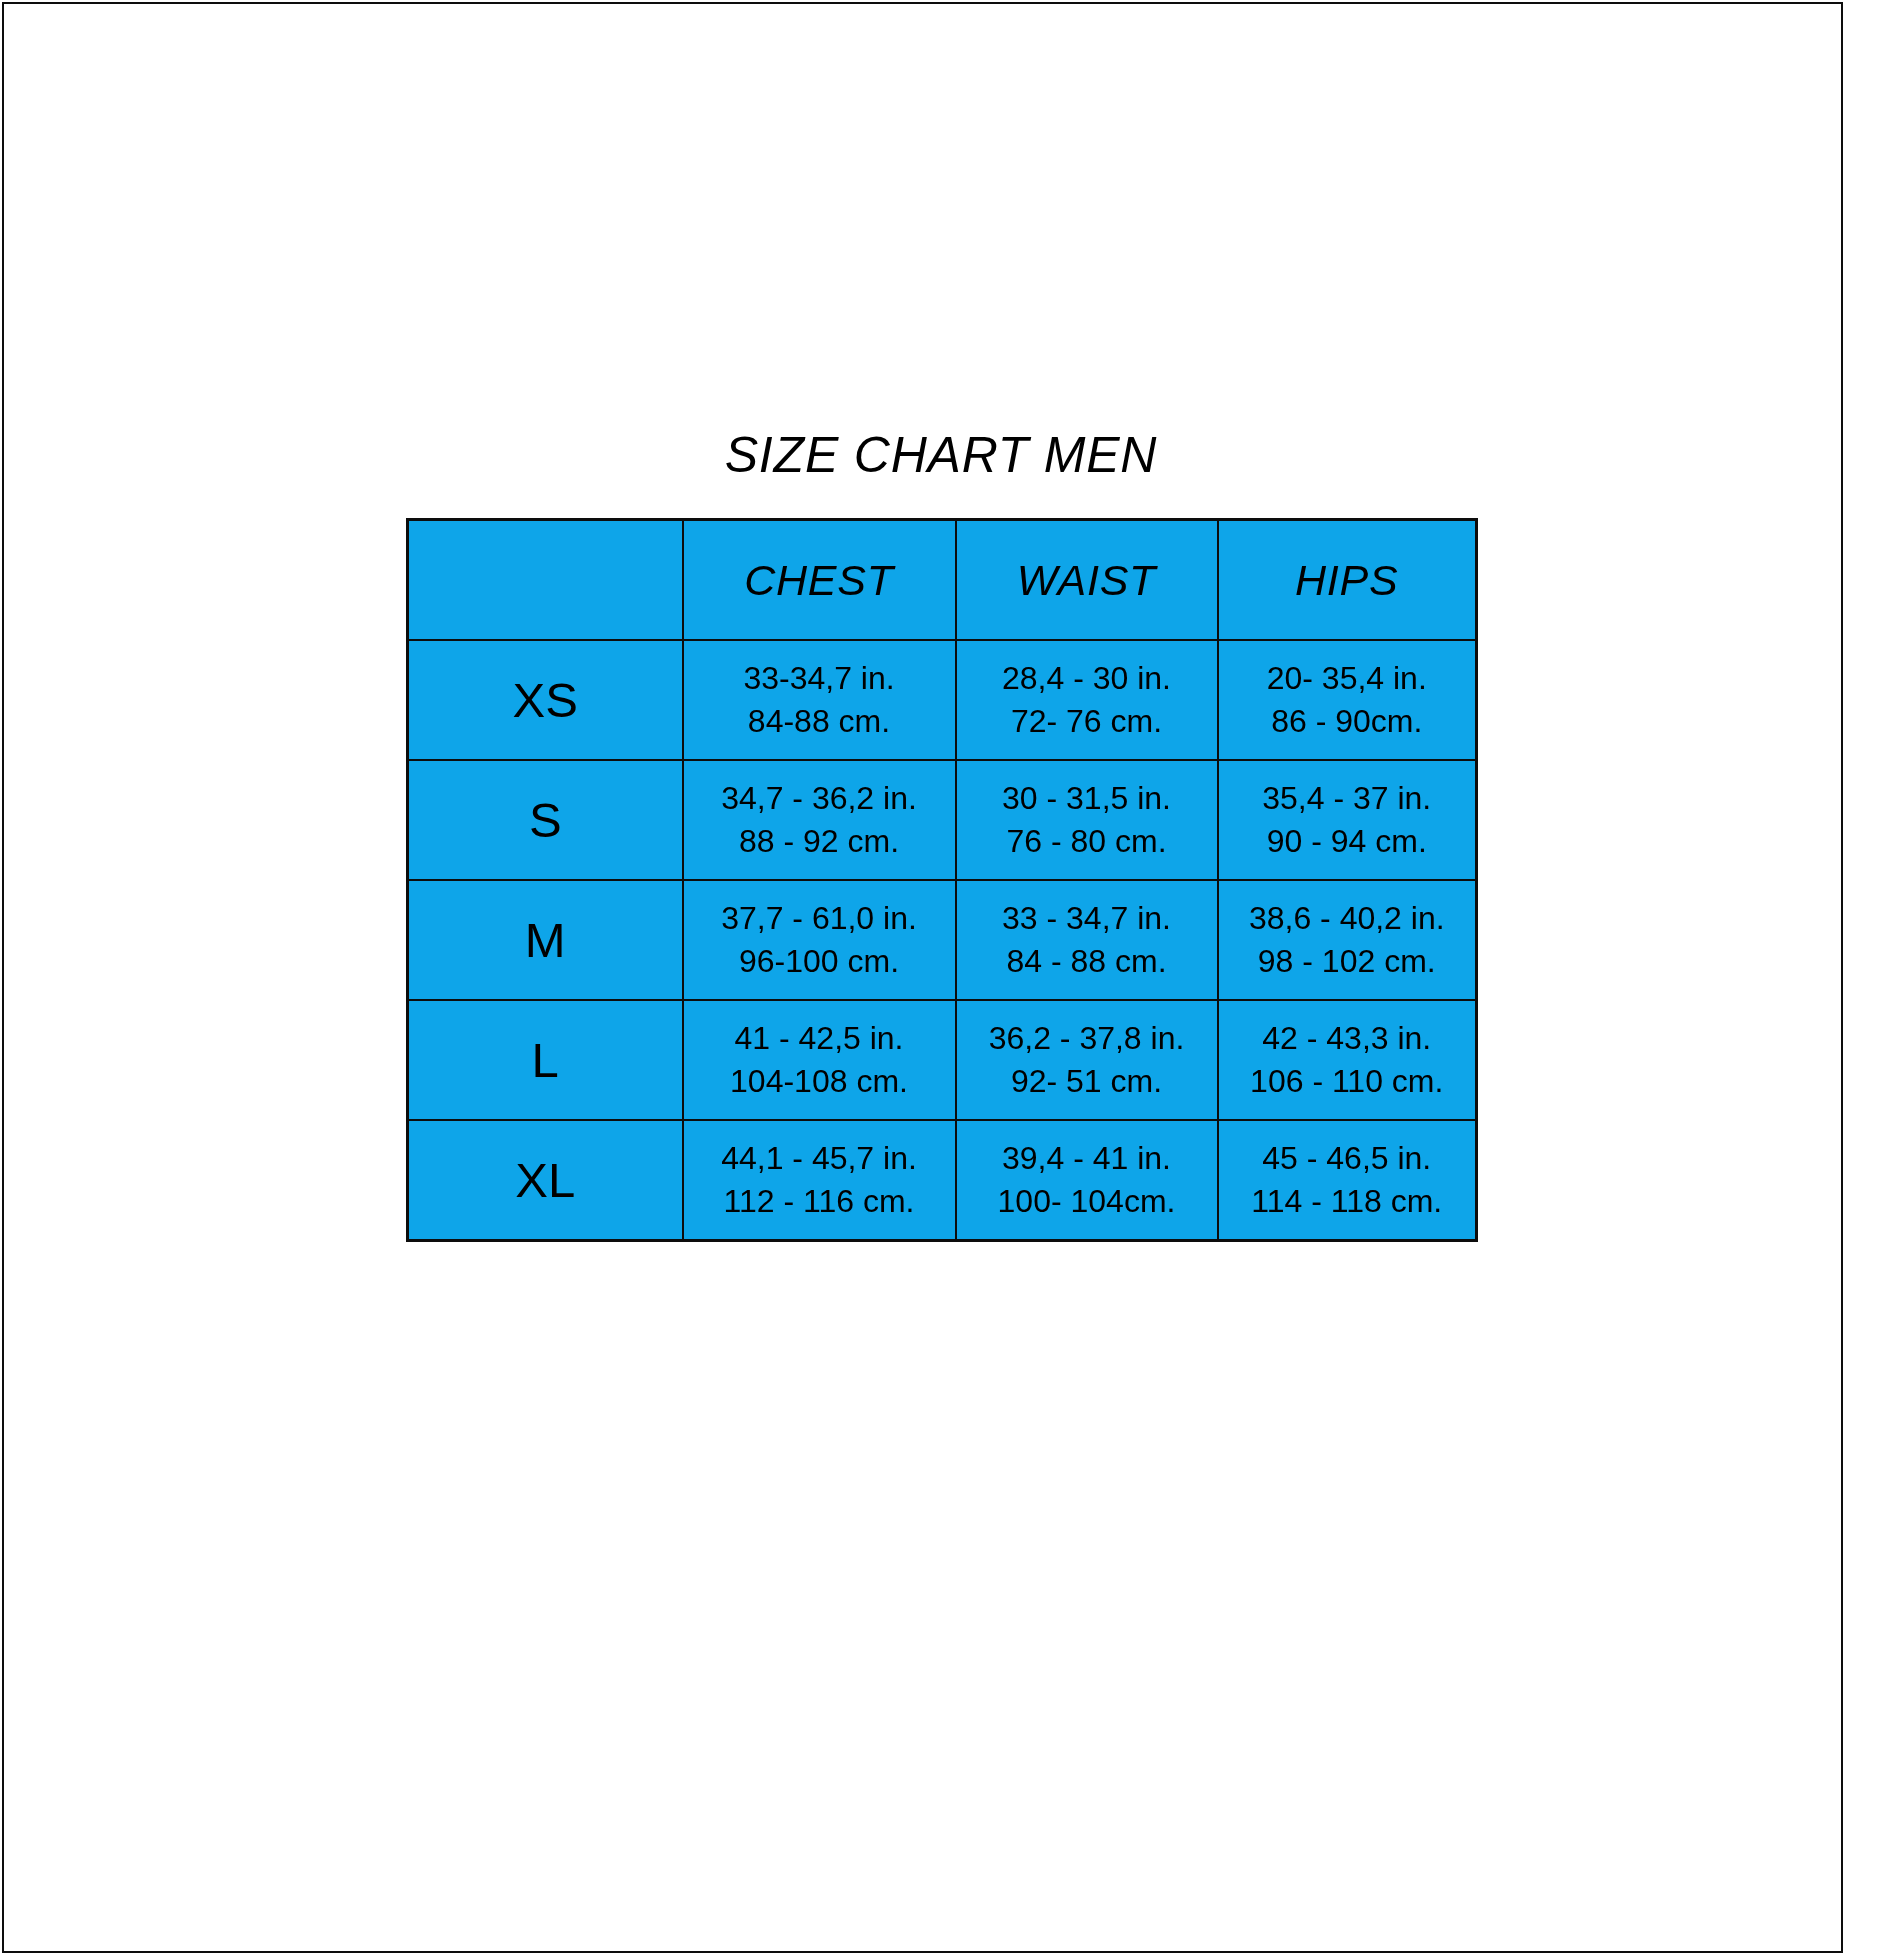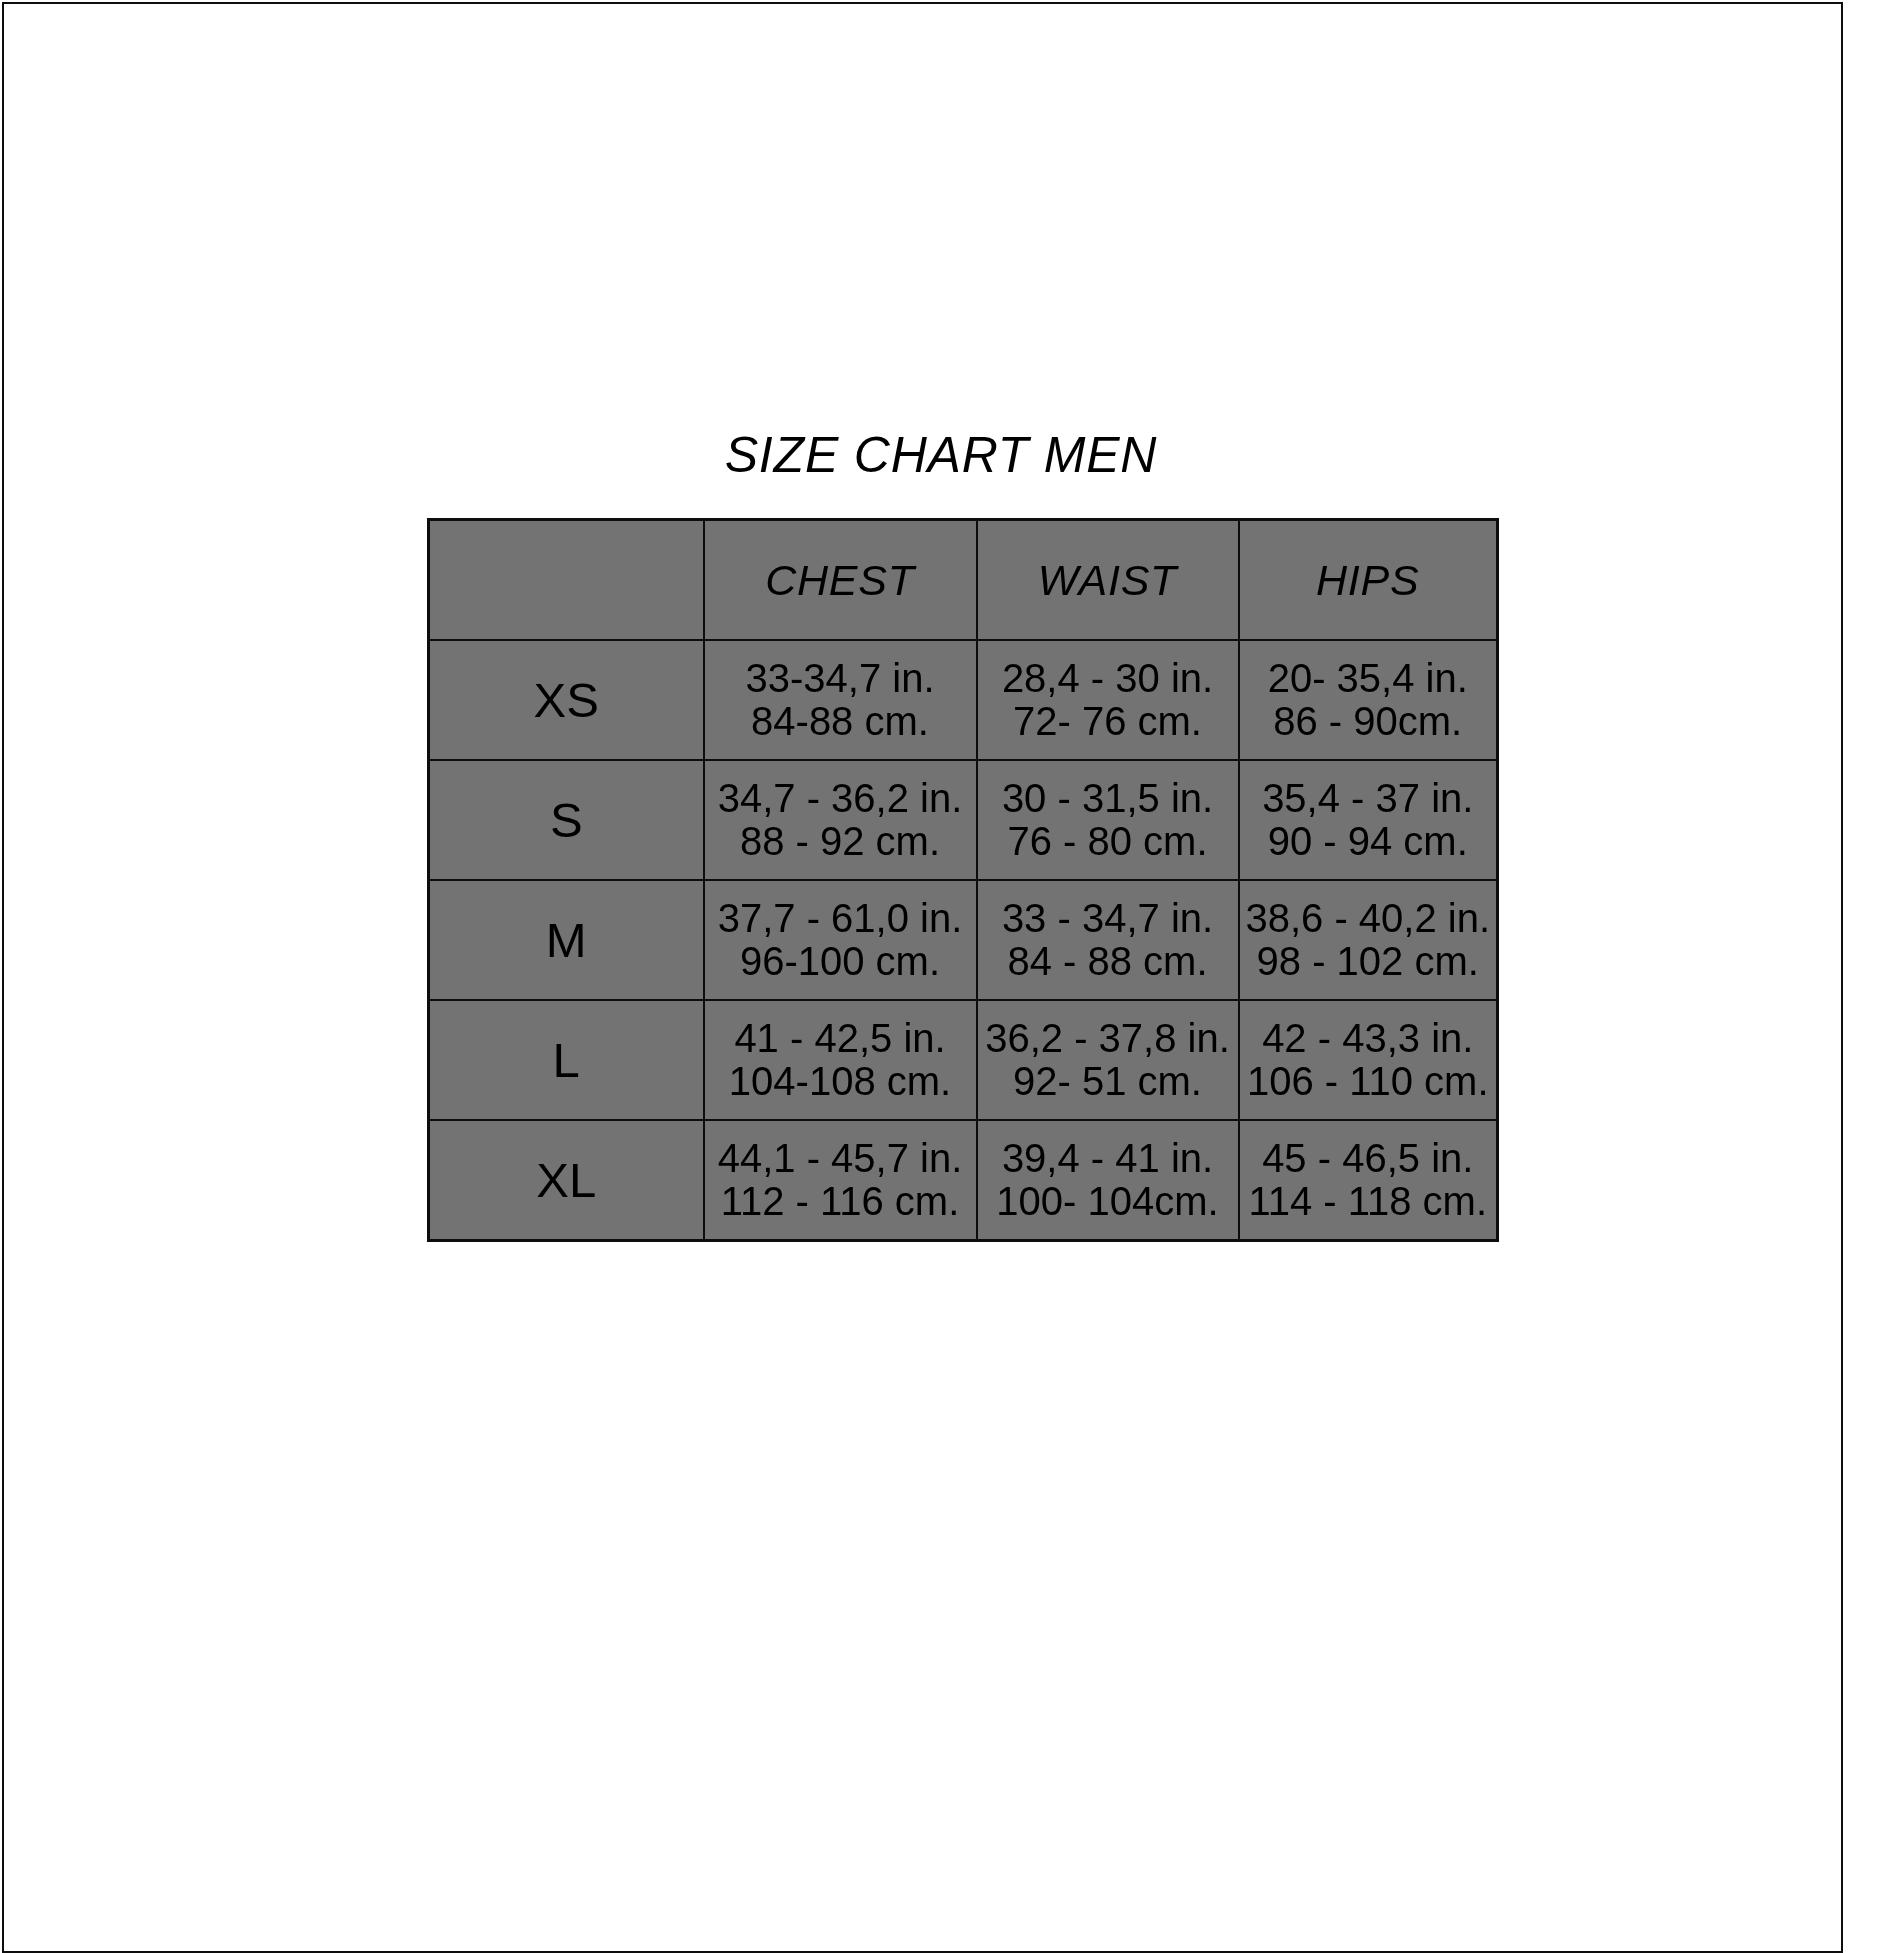--- a/index.html
+++ b/index.html
@@ -28,25 +28,25 @@
     top: 426px;
     width: 1068px;
     text-align: center;
     font-size: 50px;
     font-style: italic;
     letter-spacing: 0.8px;
     white-space: nowrap;
   }
   table.size-table {
     position: absolute;
-    left: 427px;
+    left: 406px;
     top: 518px;
     border-collapse: collapse;
     table-layout: fixed;
-    background: #737373;
+    background: #0ea5e9;
   }
   table.size-table, table.size-table td, table.size-table th {
     border: 2.3px solid #0d0d0d;
   }
   table.size-table {
     border-width: 3.1px;
   }
   table.size-table td, table.size-table th {
     padding: 0;
     text-align: center;
@@ -64,21 +64,21 @@
     font-style: italic;
     font-weight: normal;
     letter-spacing: 0.8px;
   }
   td.size-label {
     font-size: 49px;
     font-weight: normal;
     margin-left: 8px;
   }
   td.measure-cell {
-    font-size: 40px;
+    font-size: 32px;
     line-height: 43px;
   }
   td.measure-cell .line {
     display: block;
   }
 </style>
 </head>
 <body>
 
 <div class="page">

